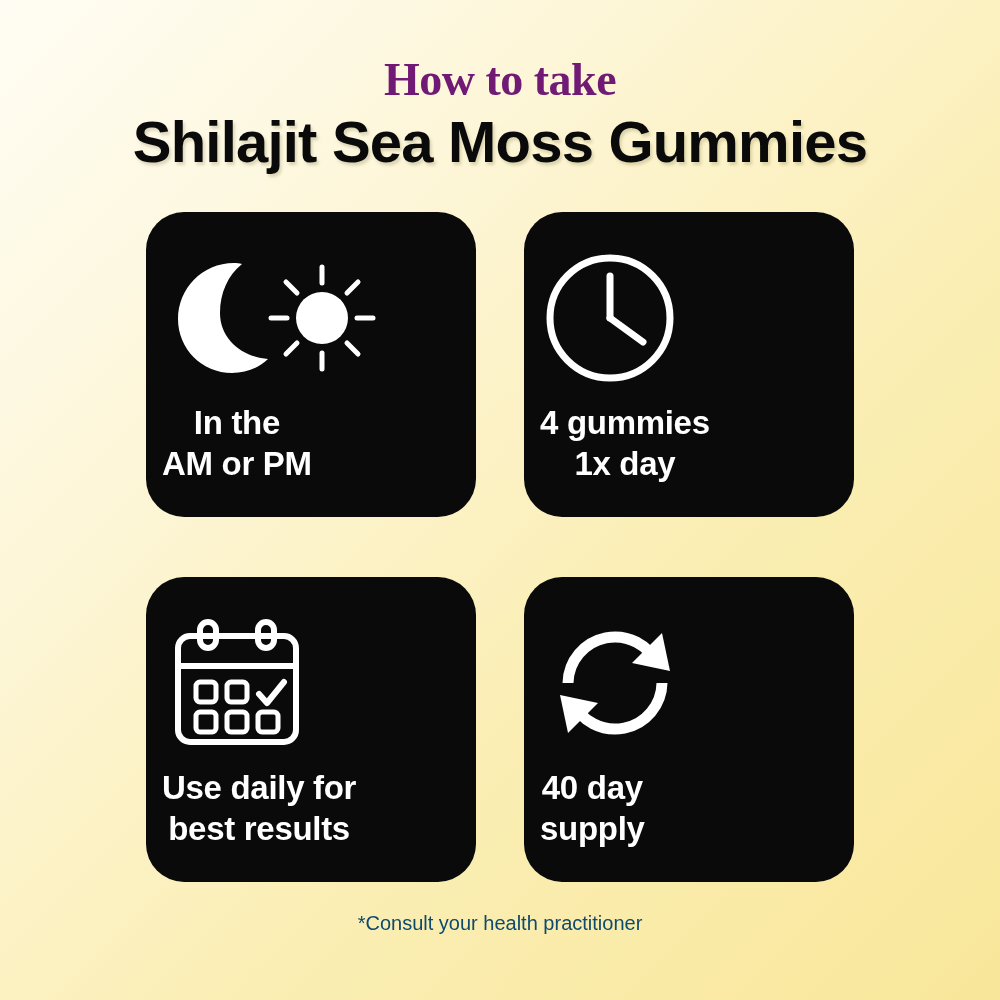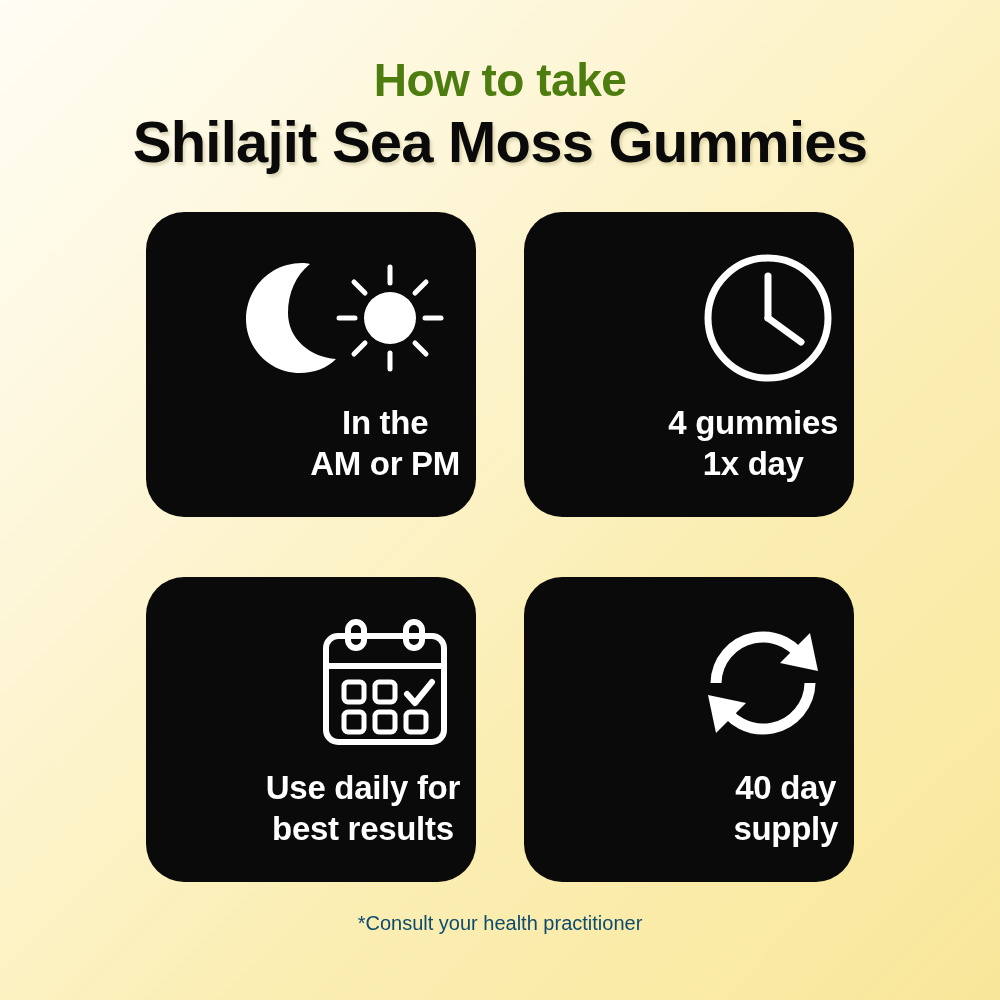--- a/index.html
+++ b/index.html
@@ -23,24 +23,24 @@
     align-items: center;
   }
 
   
   .header {
     width: 100%;
     text-align: center;
     padding-top: 56px;
   }
   .title-line1 {
-    font-family: Liberation Sans, sans-serif;
+    font-family: Liberation Serif, serif;
     font-weight: bold;
     font-size: 46px;
-    color: #4d7c0f;
+    color: #701a75;
     letter-spacing: -0.5px;
     line-height: 1.05;
     margin: 0;
   }
   .title-line2 {
     font-family: Liberation Sans, sans-serif;
     font-weight: bold;
     font-size: 58px;
     color: #0a0a0a;
     letter-spacing: -0.8px;
@@ -58,21 +58,21 @@
     grid-template-rows: 305px 305px;
     column-gap: 48px;
     row-gap: 60px;
     justify-content: center;
   }
   .card {
     background: #0a0a0a;
     border-radius: 38px;
     display: flex;
     flex-direction: column;
-    align-items: flex-end;
+    align-items: flex-start;
     justify-content: center;
     box-sizing: border-box;
     padding: 24px 16px 26px 16px;
   }
   .card-icon {
     height: 150px;
     display: flex;
     align-items: center;
     justify-content: center;
   }

